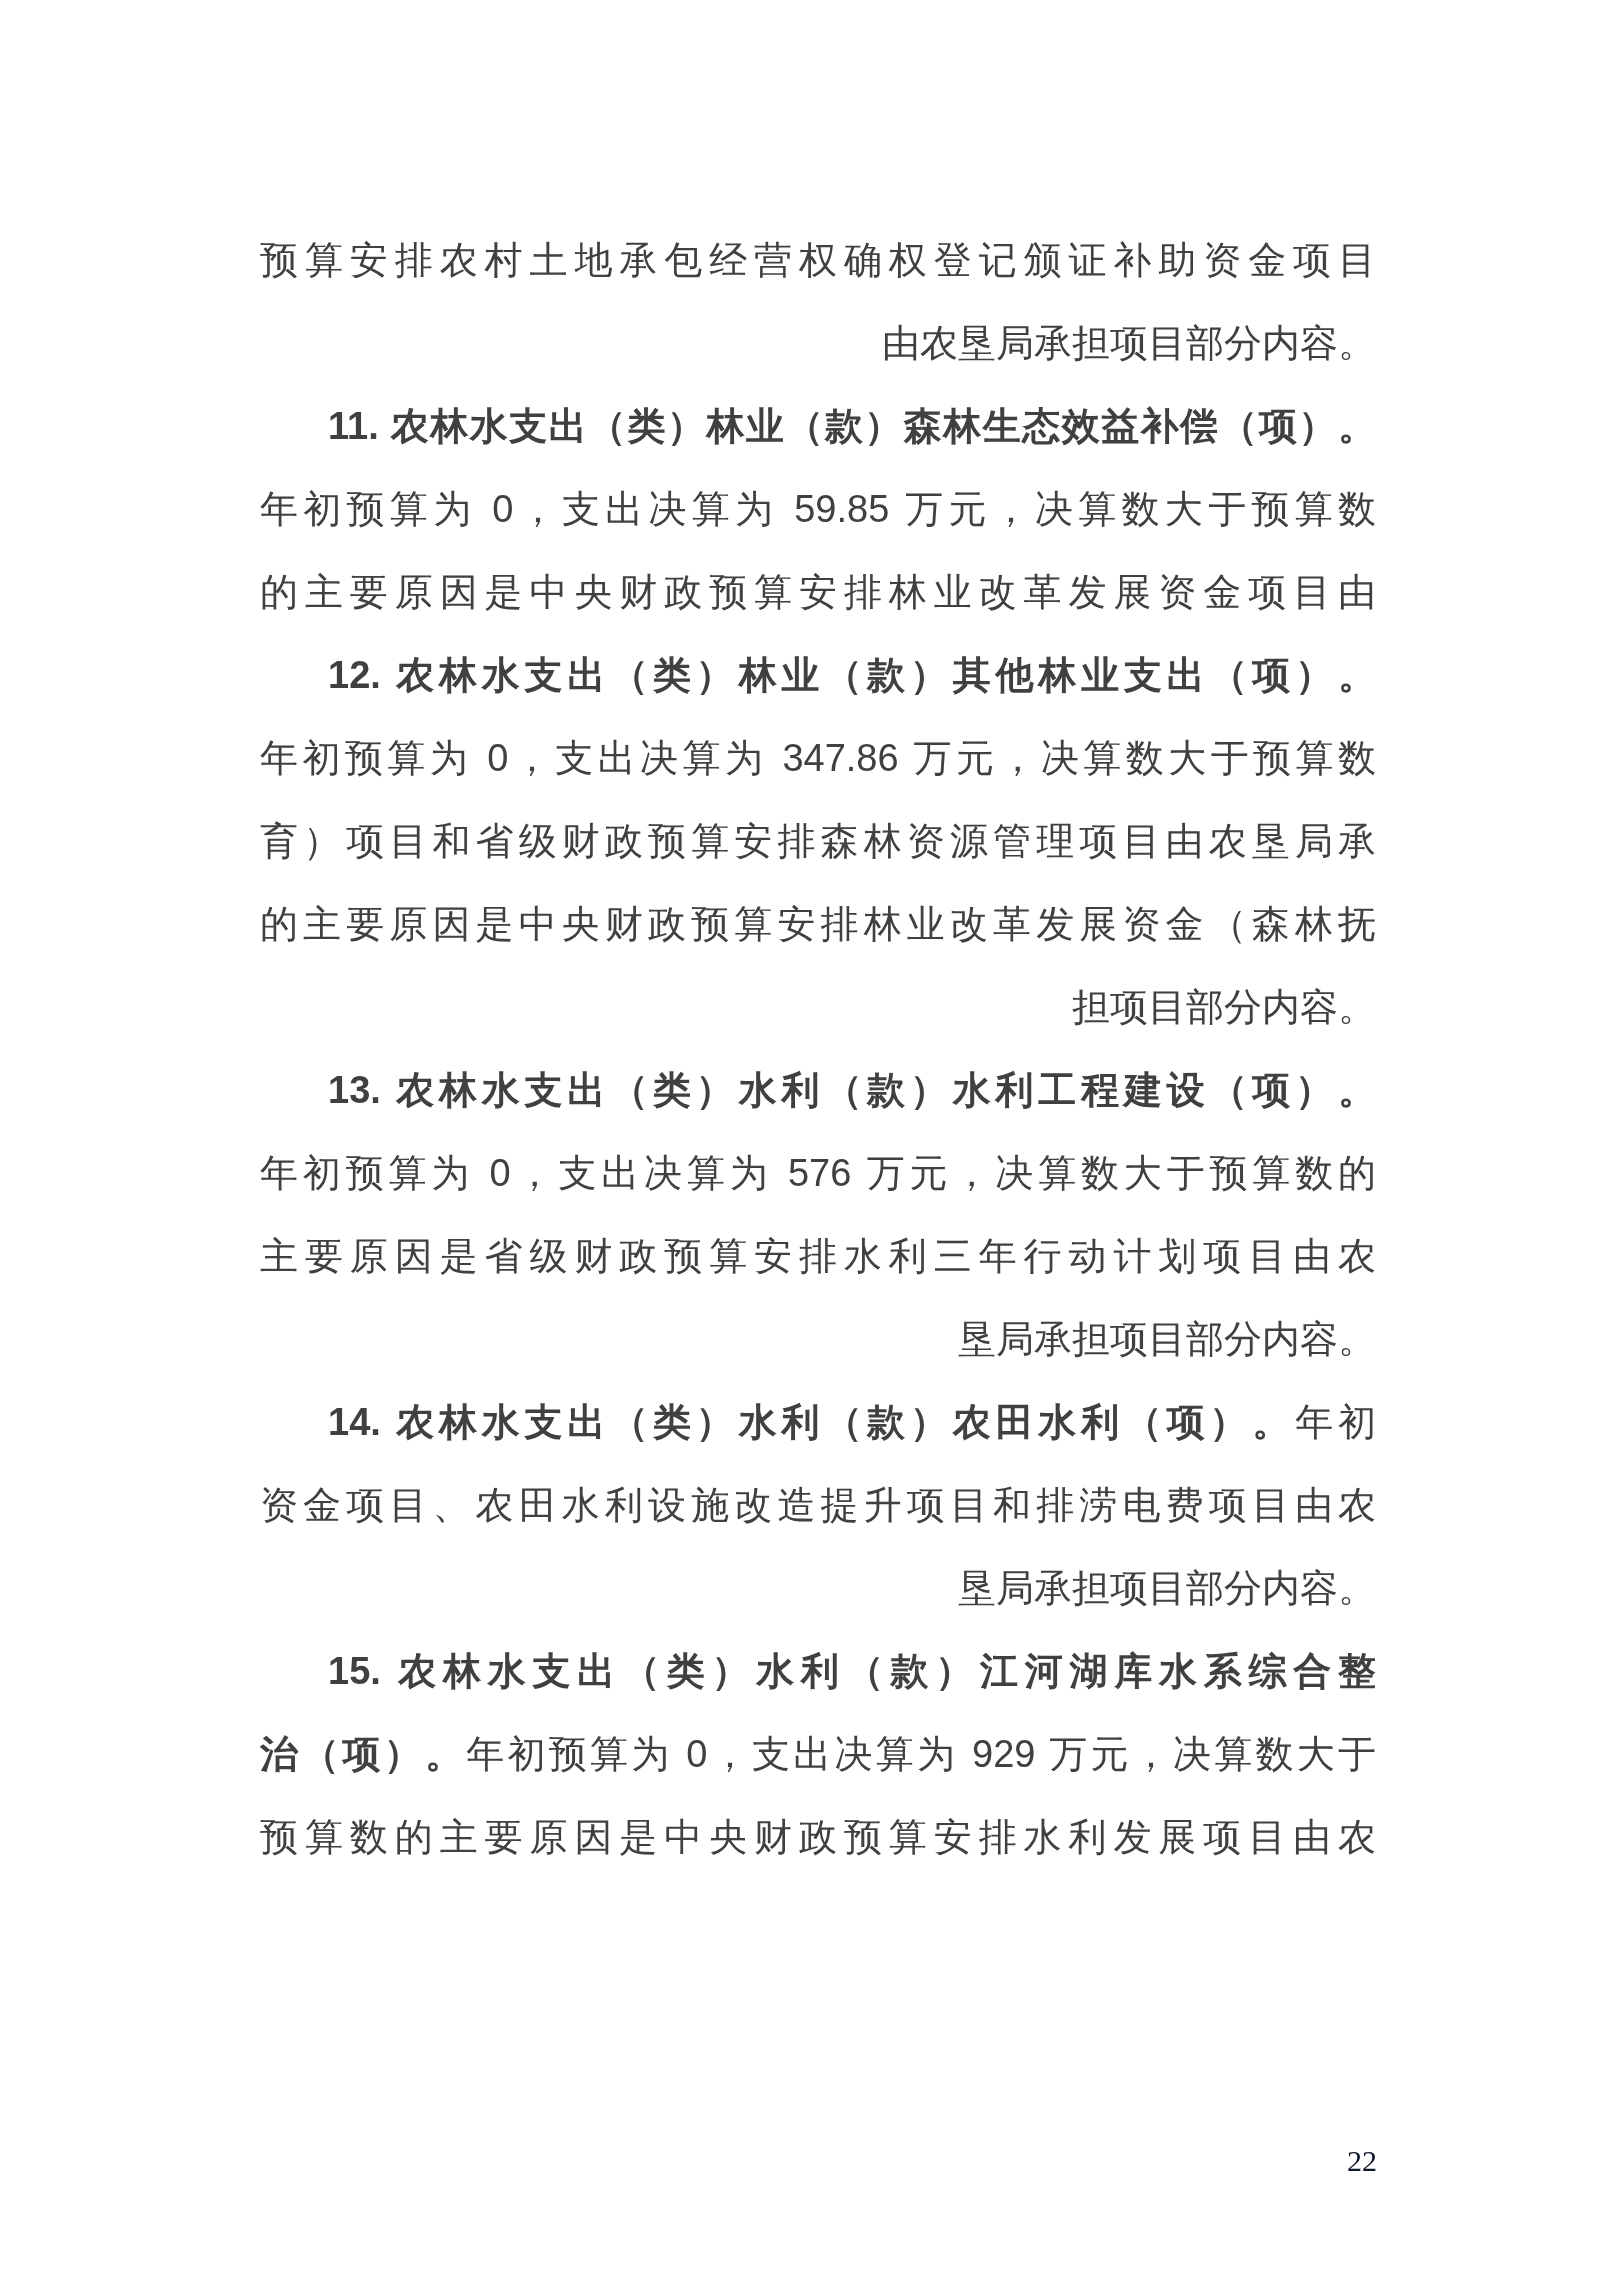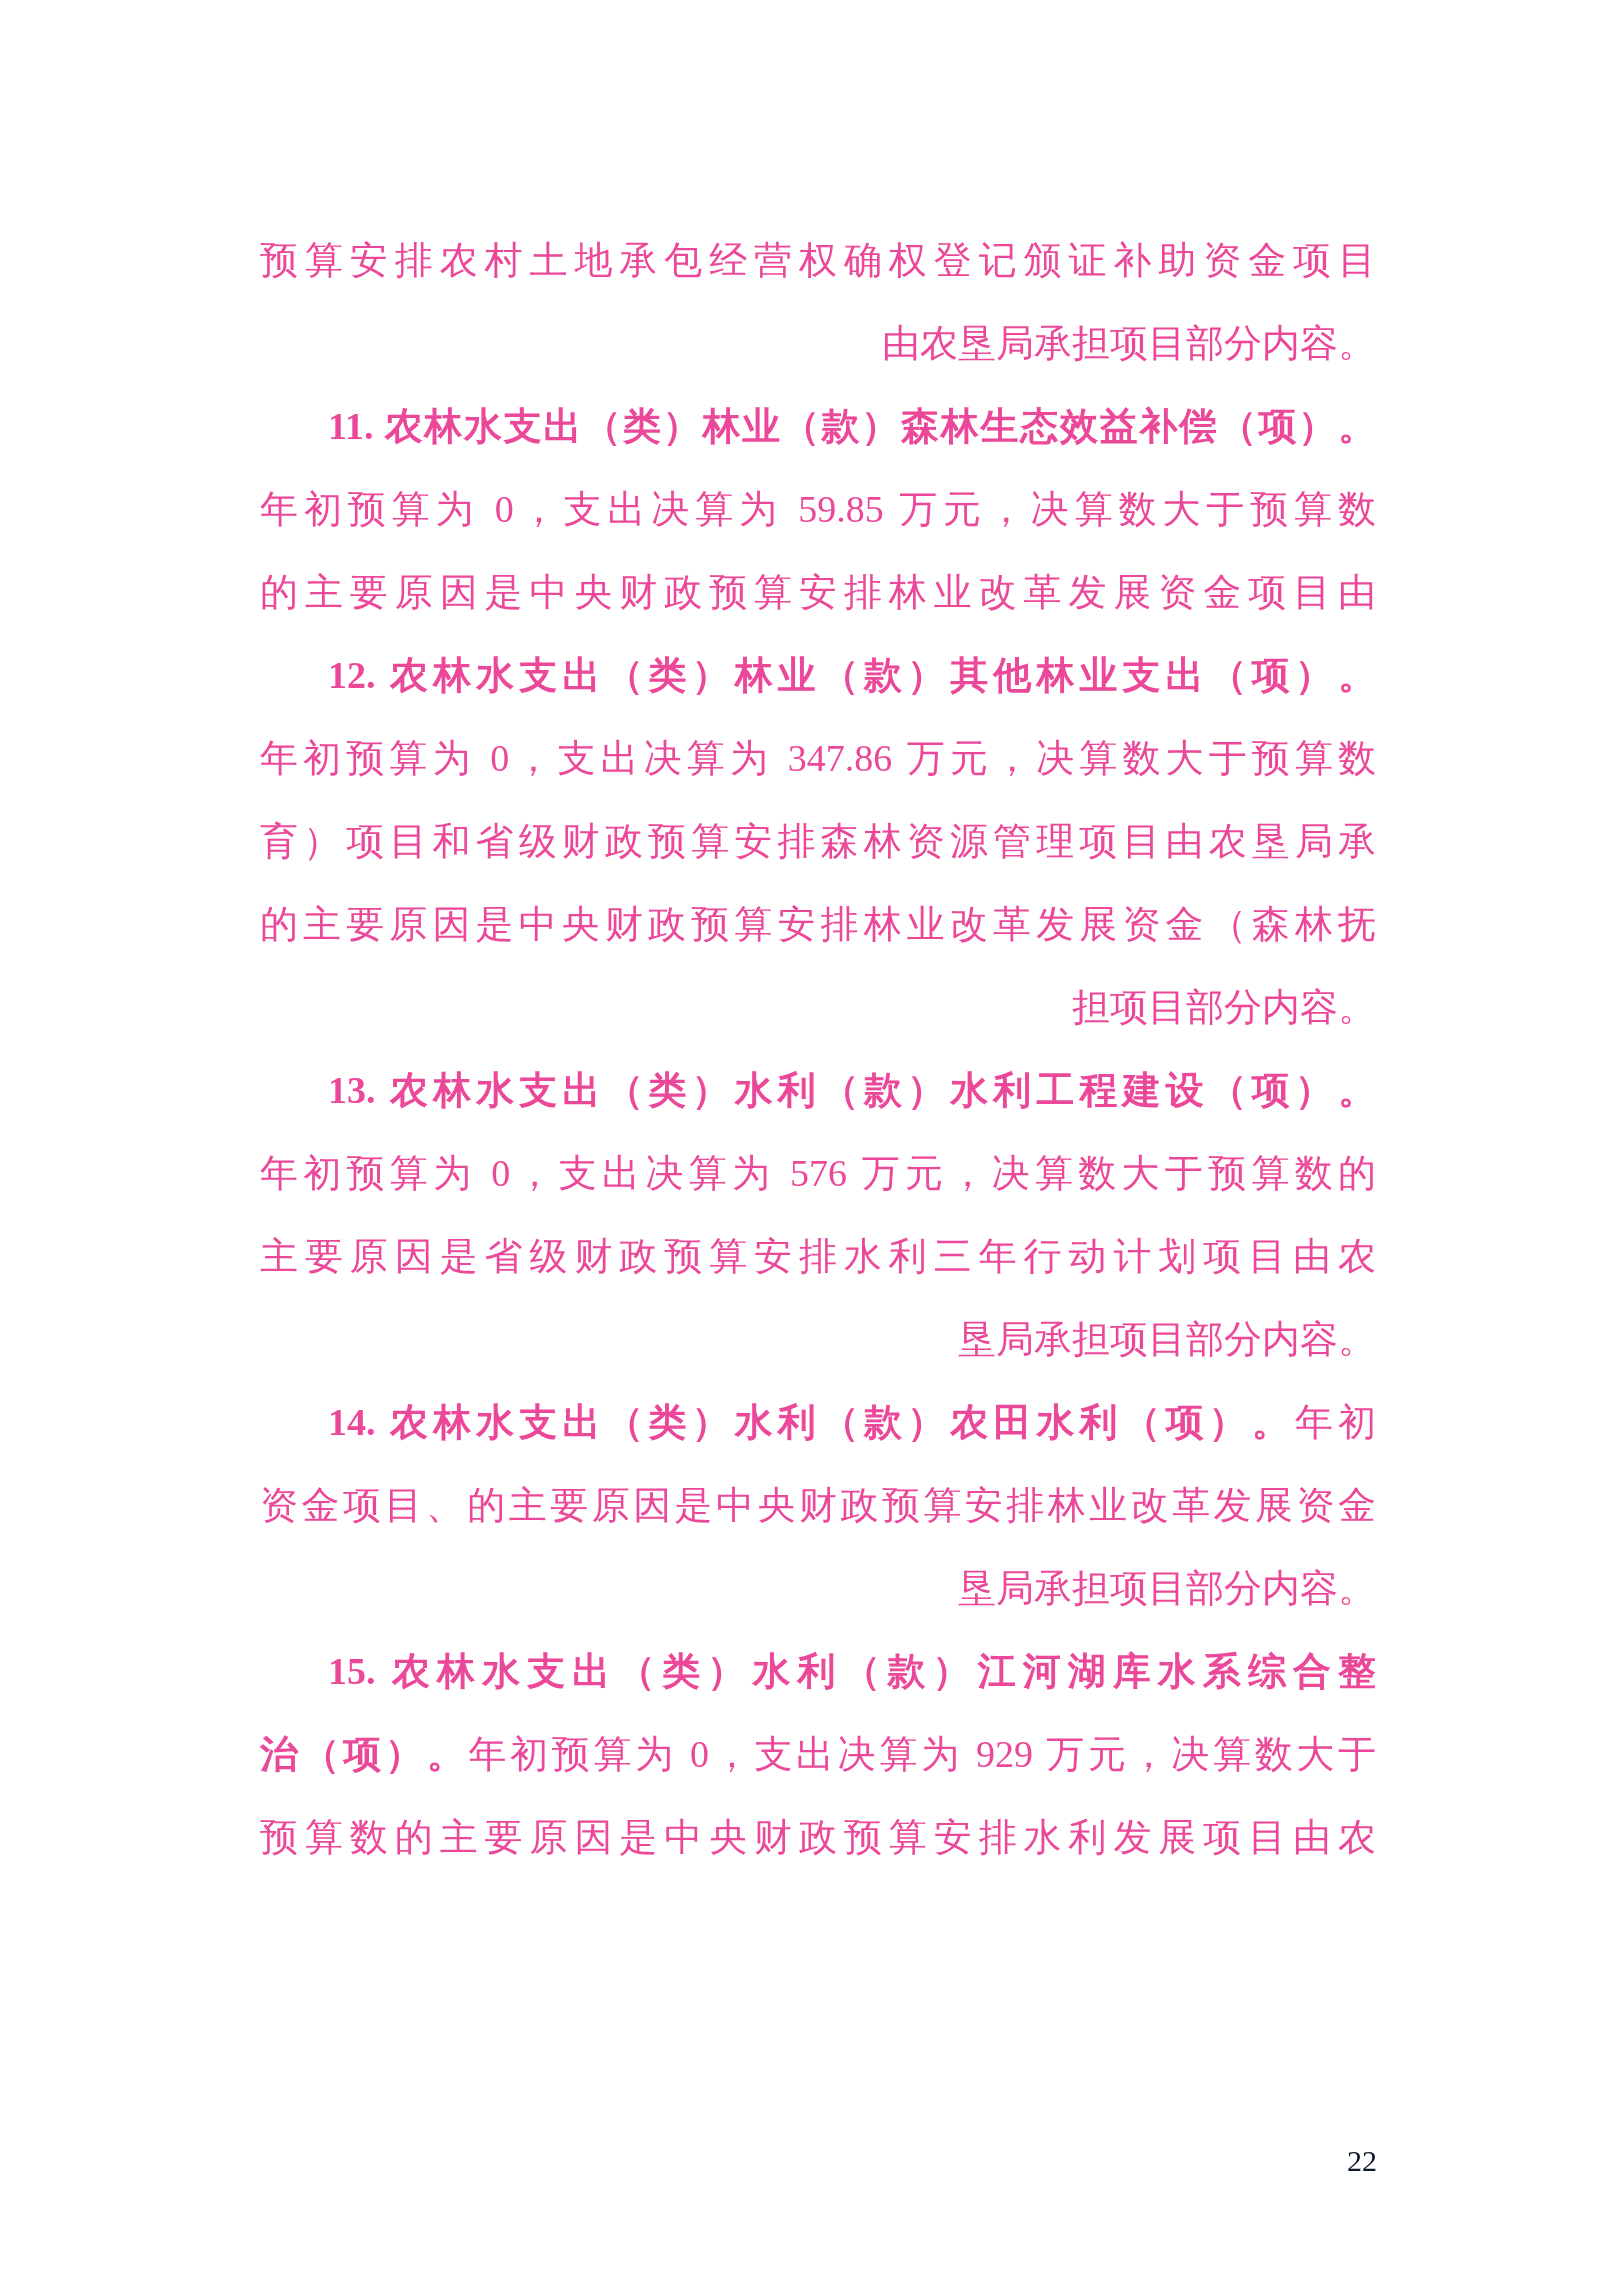--- a/index.html
+++ b/index.html
@@ -14,25 +14,25 @@
       background: #ffffff;
       overflow: hidden;
     }
     .content {
       position: absolute;
       left: 260px;
       top: 219px;
       width: 1116px;
     }
     .line {
-      font-family: Liberation Serif, serif;
+      font-family: Liberation Sans, sans-serif;
       font-size: 38px;
       line-height: 83px;
       height: 83px;
-      color: #ec4899;
+      color: #404040;
       white-space: normal;
     }
     .align-justify {
       text-align: justify;
       text-align-last: justify;
     }
     .align-left {
       text-align: right;
       text-align-last: auto;
     }
@@ -64,21 +64,21 @@
       <div class="line align-justify indent"><span class="seg bold">12. 农林水支出（类）林业（款）其他林业支出（项）。</span></div>
       <div class="line align-justify"><span class="seg">年初预算为 0，支出决算为 347.86 万元，决算数大于预算数</span></div>
       <div class="line align-justify"><span class="seg">育）项目和省级财政预算安排森林资源管理项目由农垦局承</span></div>
       <div class="line align-justify"><span class="seg">的主要原因是中央财政预算安排林业改革发展资金（森林抚</span></div>
       <div class="line align-left"><span class="seg">担项目部分内容。</span></div>
       <div class="line align-justify indent"><span class="seg bold">13. 农林水支出（类）水利（款）水利工程建设（项）。</span></div>
       <div class="line align-justify"><span class="seg">年初预算为 0，支出决算为 576 万元，决算数大于预算数的</span></div>
       <div class="line align-justify"><span class="seg">主要原因是省级财政预算安排水利三年行动计划项目由农</span></div>
       <div class="line align-left"><span class="seg">垦局承担项目部分内容。</span></div>
       <div class="line align-justify indent"><span class="seg bold">14. 农林水支出（类）水利（款）农田水利（项）。</span><span class="seg">年初</span></div>
-      <div class="line align-justify"><span class="seg">资金项目、的主要原因是中央财政预算安排林业改革发展资金</span></div>
+      <div class="line align-justify"><span class="seg">资金项目、农田水利设施改造提升项目和排涝电费项目由农</span></div>
       <div class="line align-left"><span class="seg">垦局承担项目部分内容。</span></div>
       <div class="line align-justify indent"><span class="seg bold">15. 农林水支出（类）水利（款）江河湖库水系综合整</span></div>
       <div class="line align-justify"><span class="seg bold">治（项）。</span><span class="seg">年初预算为 0，支出决算为 929 万元，决算数大于</span></div>
       <div class="line align-justify"><span class="seg">预算数的主要原因是中央财政预算安排水利发展项目由农</span></div>
     </main>
   <div class="page-number">22</div>
 </div>
 
 
 </body></html>

